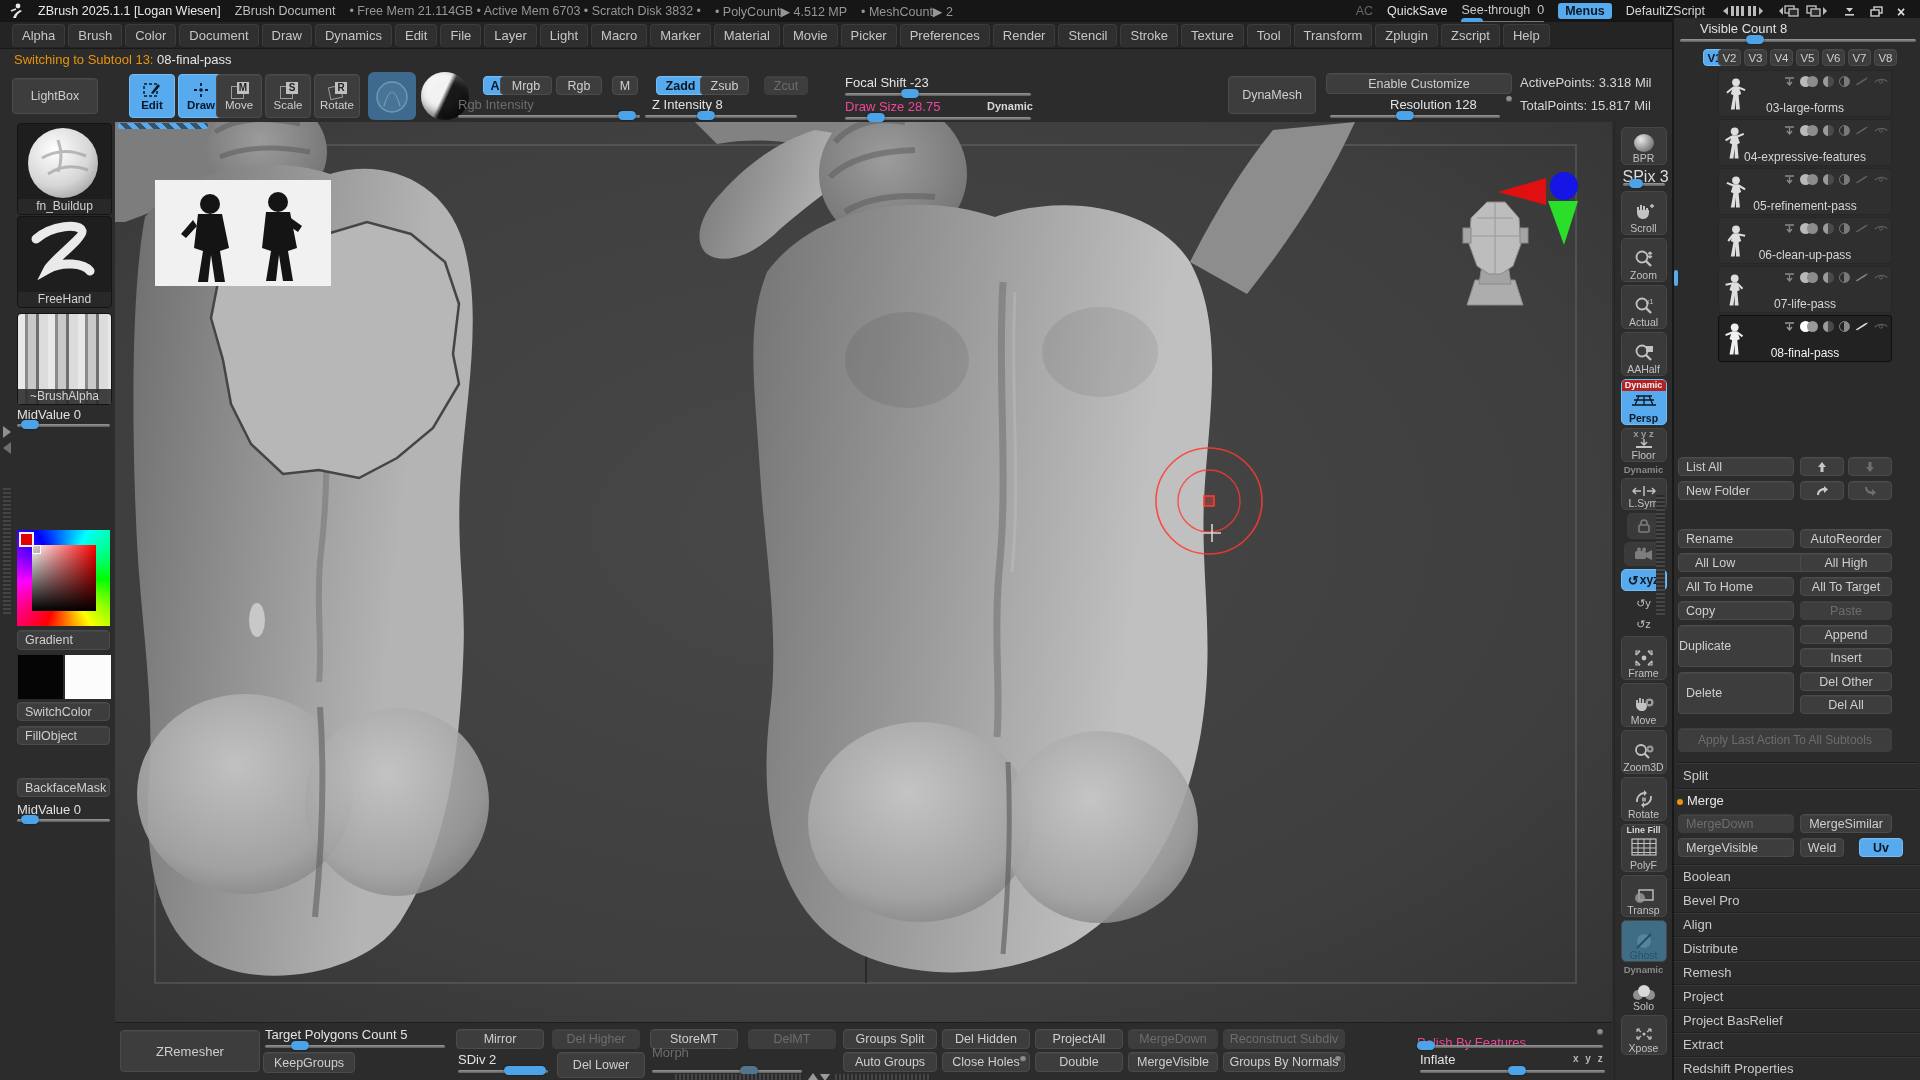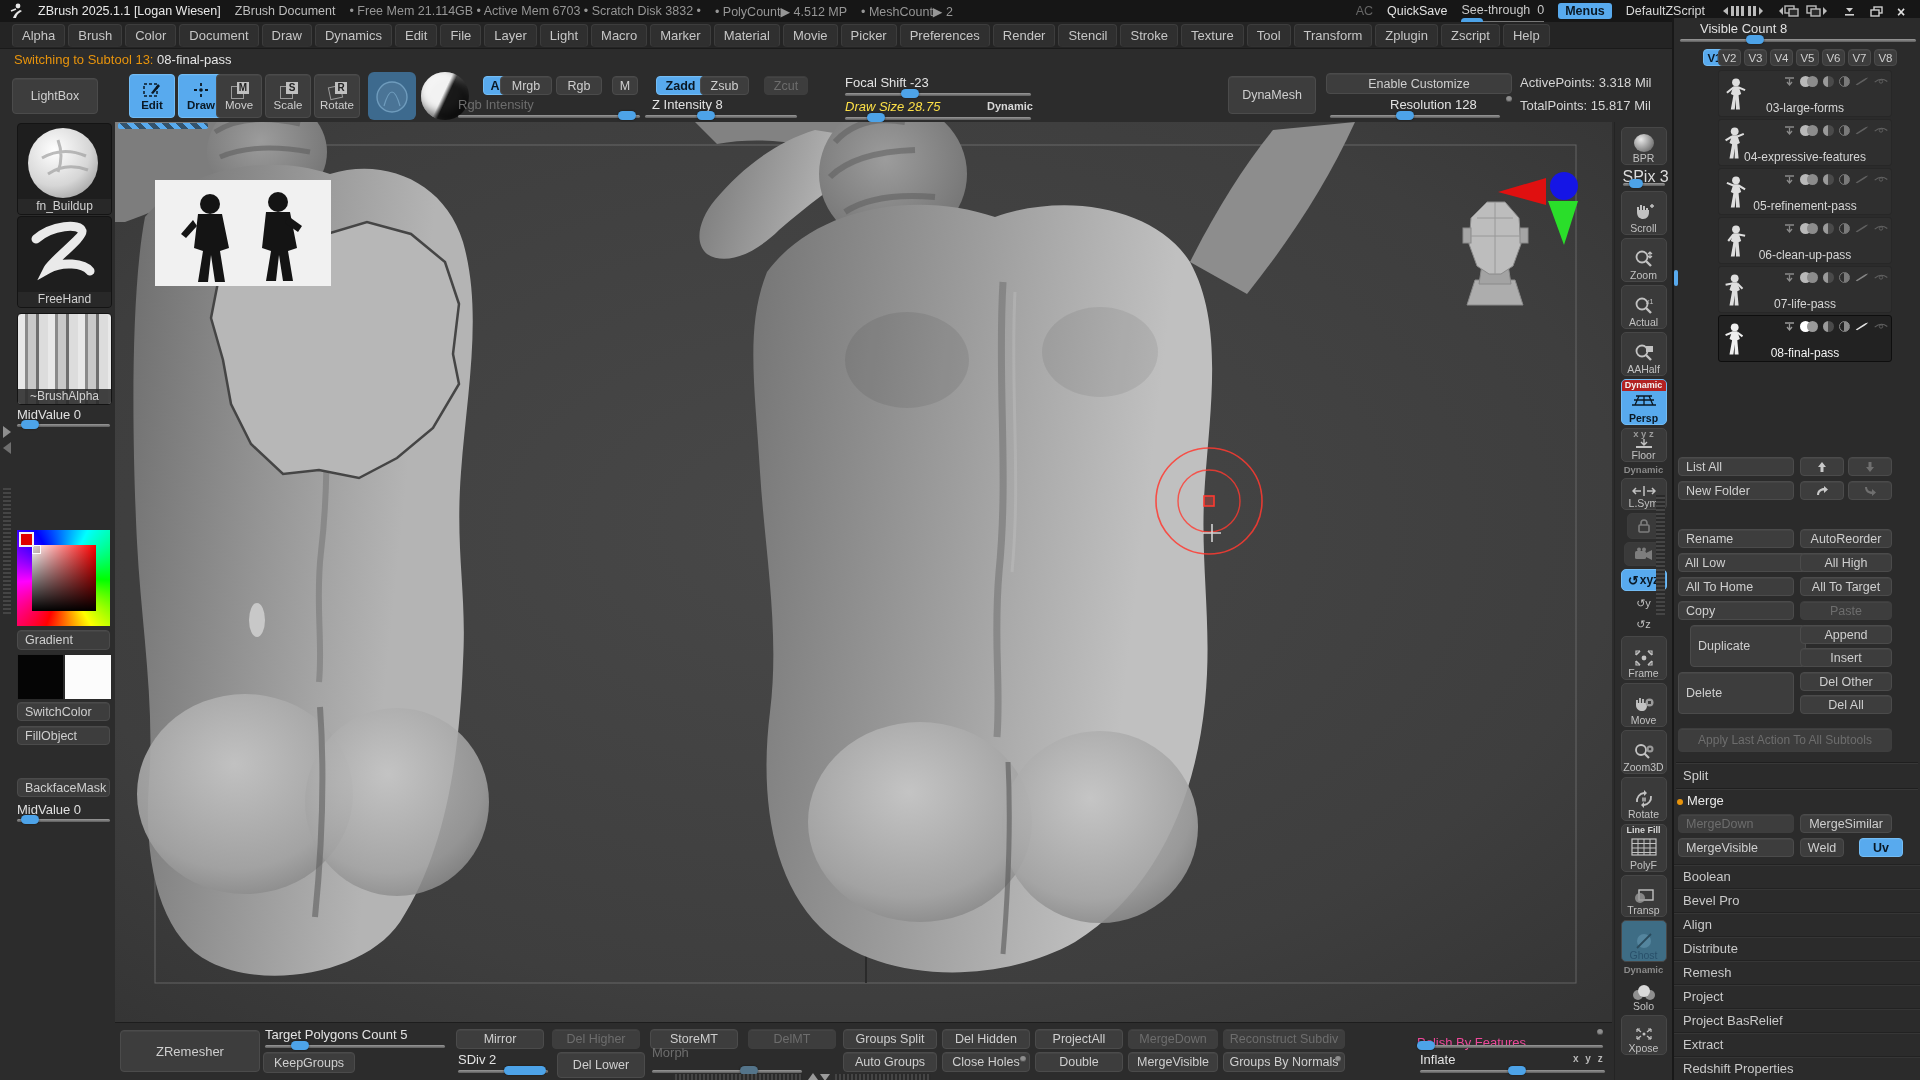--- a/index.html
+++ b/index.html
@@ -230,21 +230,21 @@
       </div>
     <span class="lb" style="left:652px;top:27px;color:#e3e3e3;">Z Intensity 8</span>
     <div class="sl" style="left:645px;top:45px;width:152px;">
         <i class="th" style="left:52px;"></i>
       </div>
 
     <span class="lb" style="left:845px;top:5px;color:#e3e3e3;">Focal Shift -23</span>
     <div class="sl" style="left:845px;top:23px;width:186px;">
         <i class="th" style="left:56px;"></i>
       </div>
-    <span class="lb" style="left:845px;top:29px;color:#fde047;font-style:italic;">Draw Size 28.75</span>
+    <span class="lb" style="left:845px;top:29px;color:#ec4899;">Draw Size 28.75</span>
     <div class="sl" style="left:845px;top:47px;width:186px;">
         <i class="th" style="left:22px;"></i>
       </div>
     <span class="lb" style="left:987px;top:30px;font-size:11px;font-weight:bold;color:#d8d8d8;">Dynamic</span>
 
     <div class="b" style="left:1228px;top:6px;width:88px;height:38px;">DynaMesh</div>
     <div class="b" style="left:1326px;top:3px;width:186px;height:21px;">Enable Customize</div>
     <span class="lb" style="left:1390px;top:27px;color:#e3e3e3;">Resolution 128</span>
     <div class="sl" style="left:1330px;top:45px;width:170px;">
         <i class="th" style="left:66px;"></i>
@@ -760,27 +760,27 @@
         </svg>
       </div>
     <div class="b" style="left:174px;top:463px;width:44px;height:19px;">
         <svg width="14" height="12" viewBox="0 0 14 12">
           <path d="M2 2 C2 7 6 9 9 9 L9 11 L13 7.5 L9 4 L9 6.5 C6 6.5 4 5 4 2 Z" fill="#6f6f6f"></path>
         </svg>
       </div>
 
     <div class="b" style="left:4px;top:511px;width:116px;height:19px;justify-content:flex-start;padding-left:7px;">Rename</div>
     <div class="b" style="left:126px;top:511px;width:92px;height:19px;">AutoReorder</div>
-    <div class="b" style="left:4px;top:535px;width:136px;height:19px;justify-content:flex-start;padding-left:6px;">All Low</div>
+    <div class="b" style="left:4px;top:535px;width:136px;height:19px;justify-content:flex-start;padding-left:16px;">All Low</div>
     <div class="b" style="left:126px;top:535px;width:92px;height:19px;">All High</div>
     <div class="b" style="left:4px;top:559px;width:116px;height:19px;justify-content:flex-start;padding-left:7px;">All To Home</div>
     <div class="b" style="left:126px;top:559px;width:92px;height:19px;">All To Target</div>
     <div class="b" style="left:4px;top:583px;width:116px;height:19px;justify-content:flex-start;padding-left:7px;">Copy</div>
     <div class="b dim" style="left:126px;top:583px;width:92px;height:19px;">Paste</div>
-    <div class="b" style="left:16px;top:607px;width:116px;height:42px;justify-content:flex-start;padding-left:7px;">Duplicate</div>
+    <div class="b" style="left:4px;top:607px;width:116px;height:42px;justify-content:flex-start;">Duplicate</div>
     <div class="b" style="left:126px;top:607px;width:92px;height:19px;">Append</div>
     <div class="b" style="left:126px;top:630px;width:92px;height:19px;">Insert</div>
     <div class="b" style="left:4px;top:654px;width:116px;height:42px;justify-content:flex-start;padding-left:7px;">Delete</div>
     <div class="b" style="left:126px;top:654px;width:92px;height:19px;">Del Other</div>
     <div class="b" style="left:126px;top:677px;width:92px;height:19px;">Del All</div>
 
     <div class="b dim" style="left:4px;top:710px;width:214px;height:24px;font-size:12px;">Apply Last Action To All Subtools</div>
 
     <div class="sep" style="top:744px;"></div>
     <span class="lb" style="left:9px;top:750px;color:#cfcfcf;">Split</span>

